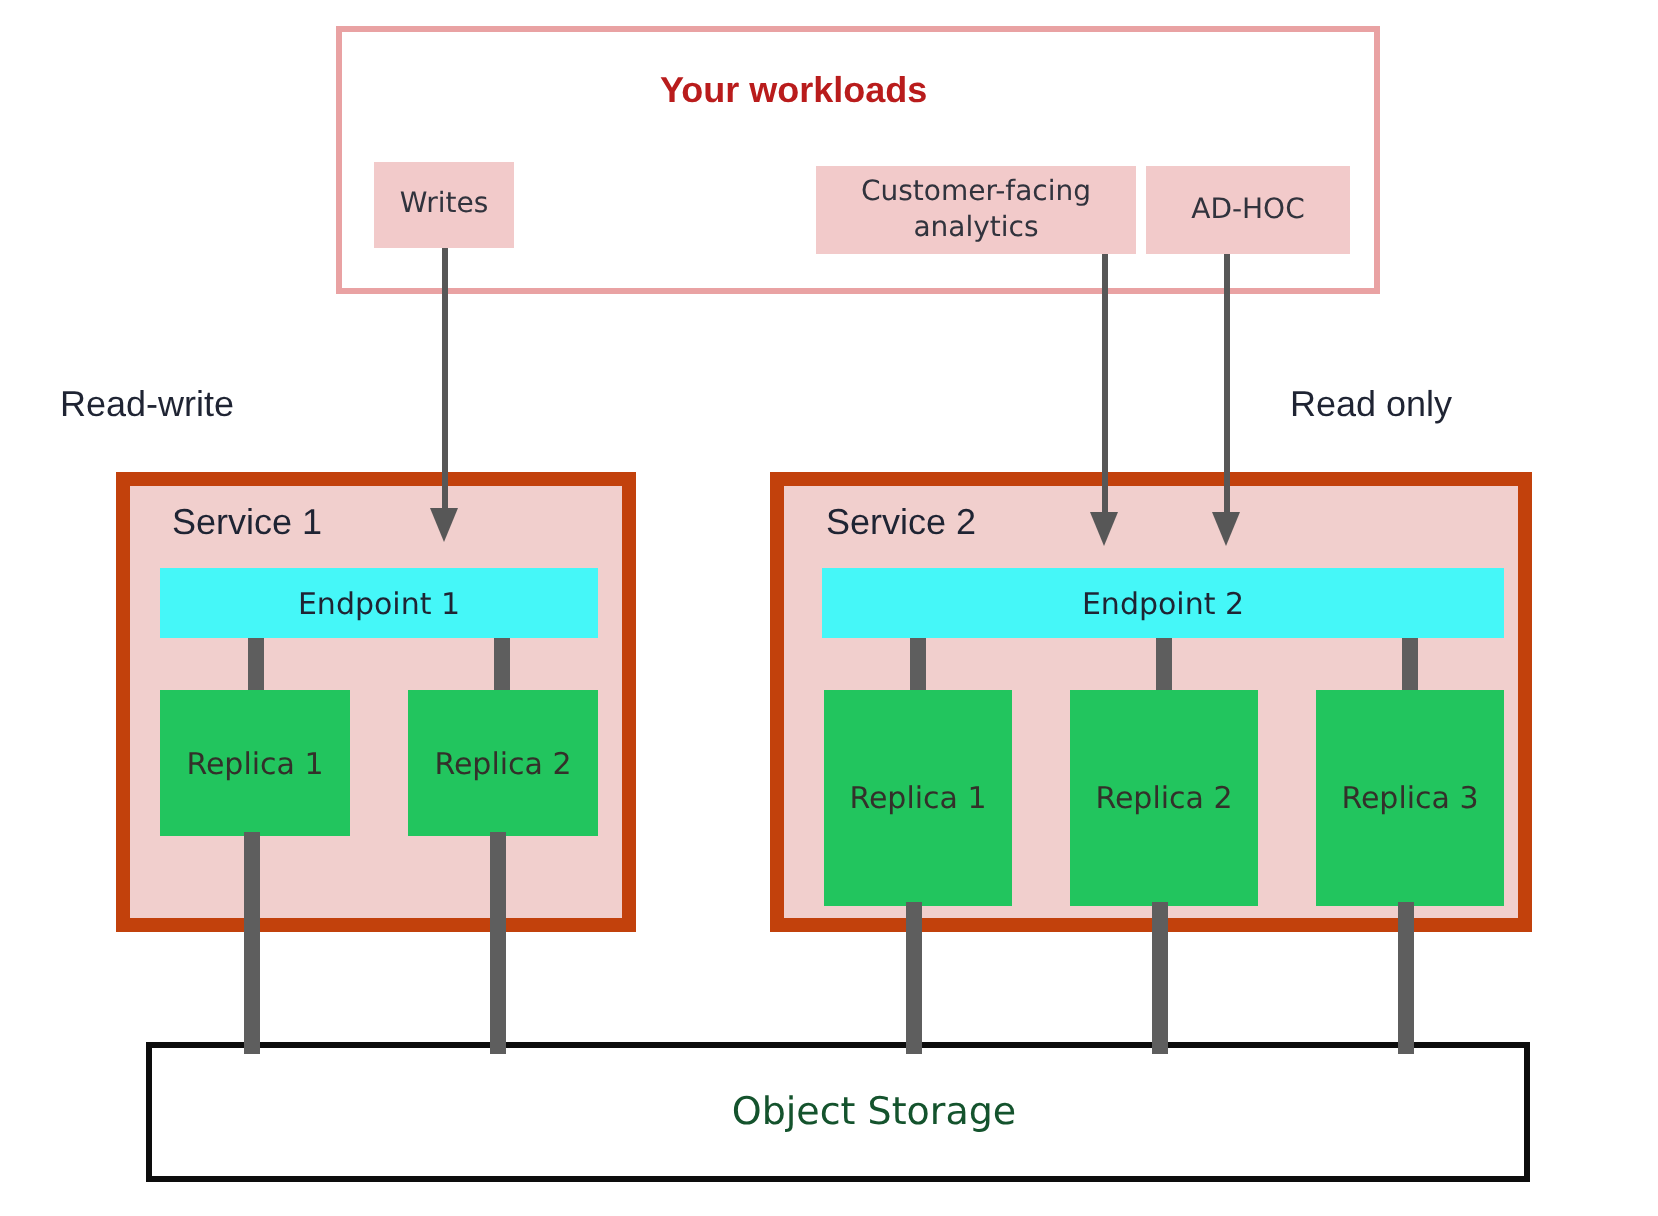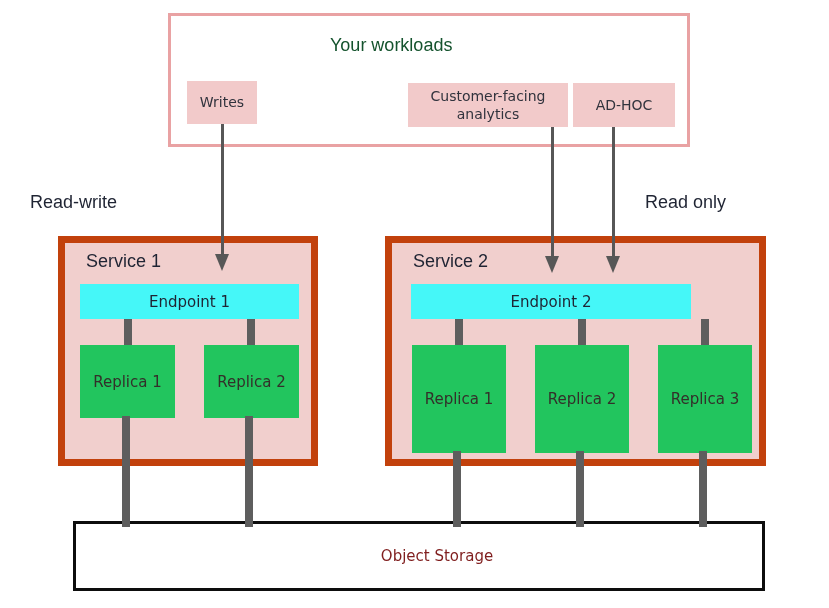--- a/index.html
+++ b/index.html
@@ -11,21 +11,21 @@
     font-family: "Liberation Sans", sans-serif;
     overflow: hidden;
   }
   
   .wl-box {
     position: absolute; left: 168px; top: 13px; width: 522px; height: 134px;
     border: 3px solid #e9a2a3; background: #ffffff; box-sizing: border-box;
   }
   .wl-title {
     position: absolute; left: 159px; top: 19px;
-    font-size: 18px; color: #14532d;
+    font-size: 18px; color: #b91c1c; font-weight: bold;
   }
   .wl-item {
     position: absolute; background: #f2caca; color: #31333d;
     font-family: "DejaVu Sans", sans-serif; font-size: 14px; line-height: 1.3;
     display: flex; align-items: center; justify-content: center; text-align: center;
     box-sizing: border-box; padding: 0 4px;
   }
   .wl-writes { left: 16px;  top: 65px; width: 70px;  height: 43px; }
   .wl-cfa    { left: 237px; top: 67px; width: 160px; height: 44px; }
   .wl-adhoc  { left: 402px; top: 67px; width: 102px;  height: 44px; }
@@ -43,21 +43,21 @@
   .svc1 { left: 58px;  top: 236px; width: 260px; height: 230px; }
   .svc2 { left: 385px; top: 236px; width: 381px; height: 230px; }
   .svc-title { position: absolute; left: 21px; top: 8px; font-size: 18px; color: #1f2433; }
 
   .endpoint {
     position: absolute; top: 41px; height: 35px; background: #45f7f8;
     display: flex; align-items: center; justify-content: center;
     font-family: "DejaVu Sans", sans-serif; font-size: 15px; color: #1f2433;
   }
   .ep1 { left: 15px; width: 219px; }
-  .ep2 { left: 19px; width: 280px; }
+  .ep2 { left: 19px; width: 341px; }
 
   .replica {
     position: absolute; top: 102px; background: #22c55e;
     display: flex; align-items: center; justify-content: center;
     font-family: "DejaVu Sans", sans-serif; font-size: 15px; color: #33302a;
   }
   .s1r1 { left: 15px;  width: 95px; height: 73px; }
   .s1r2 { left: 139px; width: 95px; height: 73px; }
   .s2r1 { left: 20px;  width: 94px; height: 108px; }
   .s2r2 { left: 143px; width: 94px; height: 108px; }
@@ -73,21 +73,21 @@
   .lc3 { left: 453px; top: 451px; height: 76px; }
   .lc4 { left: 576px; top: 451px; height: 76px; }
   .lc5 { left: 699px; top: 451px; height: 76px; }
 
   
   .storage {
     position: absolute; left: 73px; top: 521px; width: 692px; height: 70px;
     border: 3px solid #0d0d0d; background: #ffffff; box-sizing: border-box;
     display: flex; align-items: center; justify-content: center;
   }
-  .storage-label { font-family: "DejaVu Sans", sans-serif; font-size: 15px; color: #7f1d1d; margin-left: 36px; }
+  .storage-label { font-family: "DejaVu Sans", sans-serif; font-size: 19px; color: #14532d; margin-left: 36px; }
 
   
   .arrow { position: absolute; width: 0; }
   .arrow .aline { position: absolute; left: -1.5px; width: 3px; background: #575757; top: 0; }
   .arrow .ahead {
     position: absolute; left: -7px; width: 0; height: 0;
     border-left: 7px solid transparent; border-right: 7px solid transparent;
     border-top: 17px solid #575757;
   }
   .a1 { left: 222px; top: 124px; } .a1 .aline { height: 131px; } .a1 .ahead { top: 130px; }

